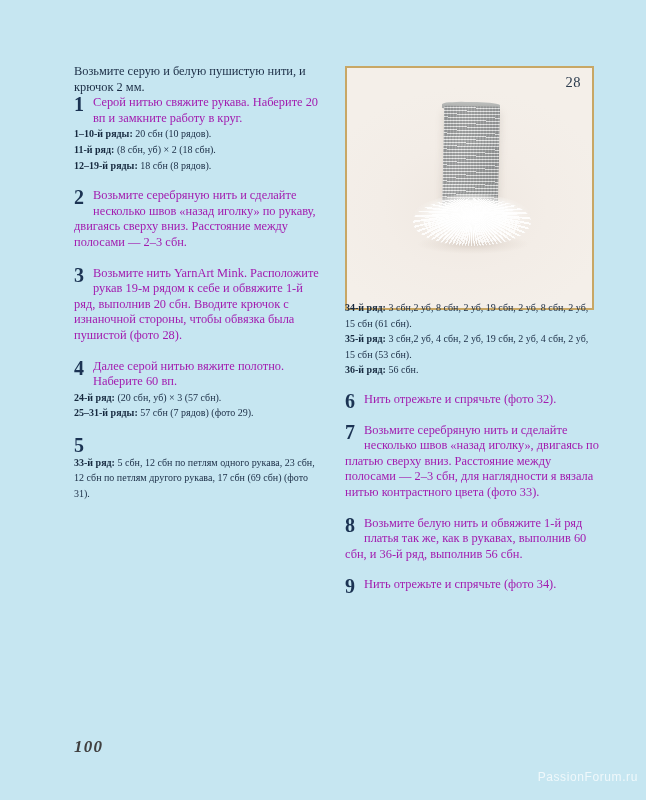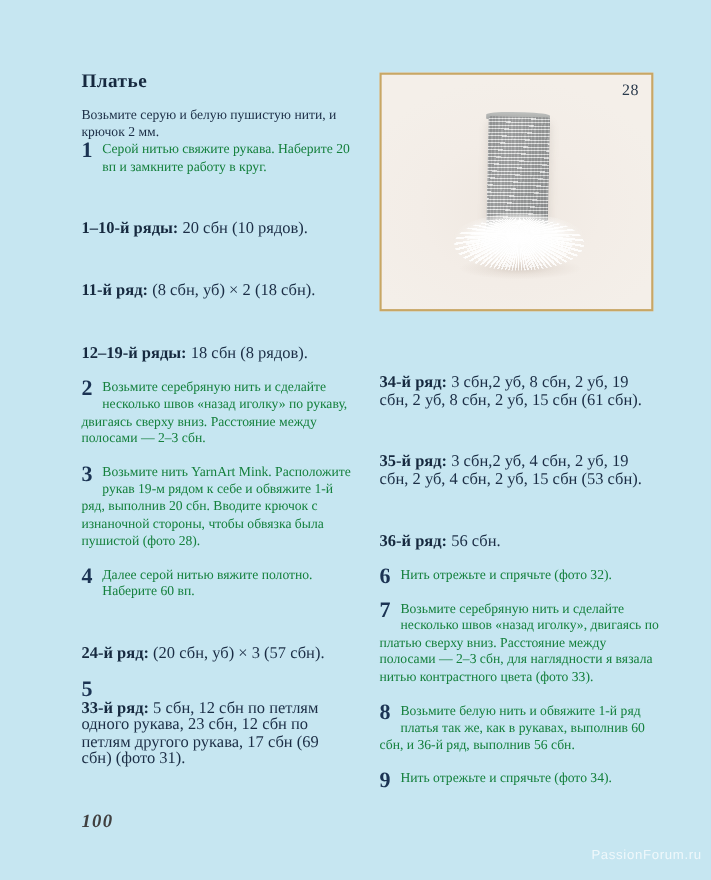--- a/index.html
+++ b/index.html
@@ -64,44 +64,43 @@
     color: #1b3353;
     line-height: 1;
     float: left;
     margin-right: 9px;
     margin-top: -1px;
     font-family: "Liberation Serif", "DejaVu Serif", serif;
   }
   .step-body {
     font-size: 12.4px;
     line-height: 15.6px;
-    color: #15803d;
+    color: #a21caf;
   }
   .rows {
     margin-top: 0px;
   }
   .row-line {
-    font-size: 15px;
+    font-size: 10px;
     line-height: 15.6px;
     color: #1b2d45;
     clear: both;
-    margin-top: 41px;
   }
   .row-label {
     font-weight: bold;
     color: #16293f;
   }
 
   
   .photo-frame {
     position: absolute;
     left: 345px;
     top: 66px;
     width: 249px;
-    height: 217px;
+    height: 244px;
     border: 2px solid #c8a765;
     background: #f2ece6;
     box-sizing: border-box;
     overflow: hidden;
   }
   .photo-inner {
     position: absolute;
     left: 0; top: 0; right: 0; bottom: 0;
     background:
       radial-gradient(ellipse 150px 120px at 48% 58%, #efe8e1 0%, #f3ede7 55%, #f4efe9 100%);
@@ -209,21 +208,20 @@
       <div class="sleeve-top"></div>
       <div class="sleeve"></div>
       <div class="shadow"></div>
       <div class="fluff"></div>
     </div>
     <div class="photo-caption">28</div>
   </div>
 
   <div class="col-left">
 
-    <div class="title">Платье</div>
 
     <div class="intro">Возьмите серую и белую пушистую нити, и крючок 2 мм.</div>
 
     <div class="step">
       <span class="step-num">1</span>
       <div class="step-body">Серой нитью свяжите рукава. Наберите 20 вп и замкните работу в круг.</div>
       <div class="rows">
         <div class="row-line">
           <span class="row-label">1–10-й ряды:</span>
           <span>20 сбн (10 рядов).</span>
@@ -249,20 +247,24 @@
       <div class="step-body">Возьмите нить YarnArt Mink. Расположите рукав 19-м рядом к себе и обвяжите 1-й ряд, выполнив 20 сбн. Вводите крючок с изнаночной стороны, чтобы обвязка была пушистой (фото 28).</div>
     </div>
 
     <div class="step">
       <span class="step-num">4</span>
       <div class="step-body">Далее серой нитью вяжите полотно. Наберите 60 вп.</div>
       <div class="rows">
         <div class="row-line">
           <span class="row-label">24-й ряд:</span>
           <span>(20 сбн, уб) × 3 (57 сбн).</span>
+        </div>
+        <div class="row-line">
+          <span class="row-label">25–31-й ряды:</span>
+          <span>57 сбн (7 рядов) (фото 29).</span>
         </div>
       </div>
     </div>
 
     <div class="step">
       <span class="step-num">5</span>
       <div class="rows">
         <div class="row-line">
           <span class="row-label">33-й ряд:</span>
           <span>5 сбн, 12 сбн по петлям одного рукава, 23 сбн, 12 сбн по петлям другого рукава, 17 сбн (69 сбн) (фото 31).</span>

